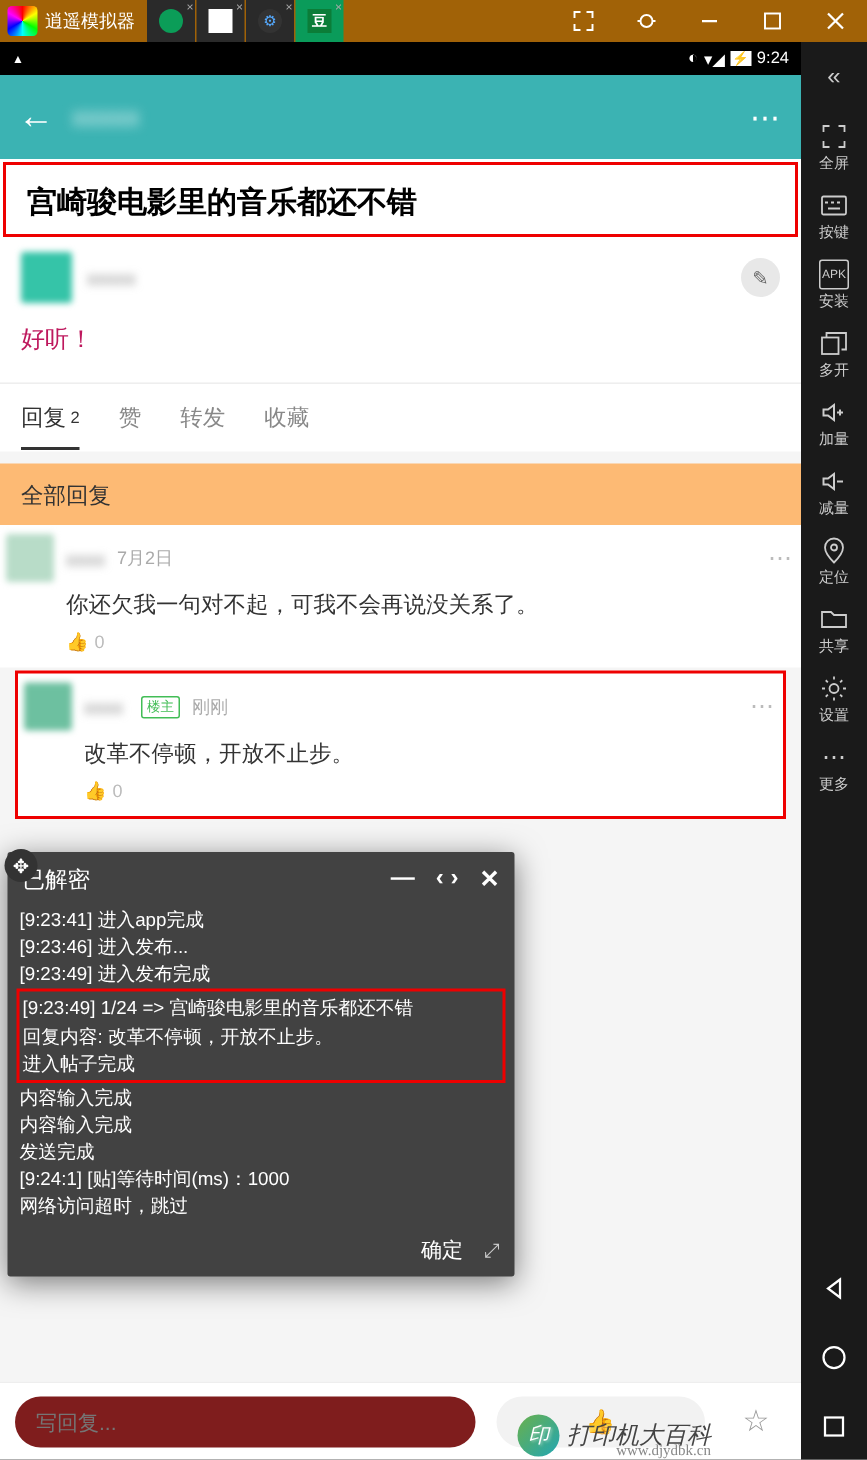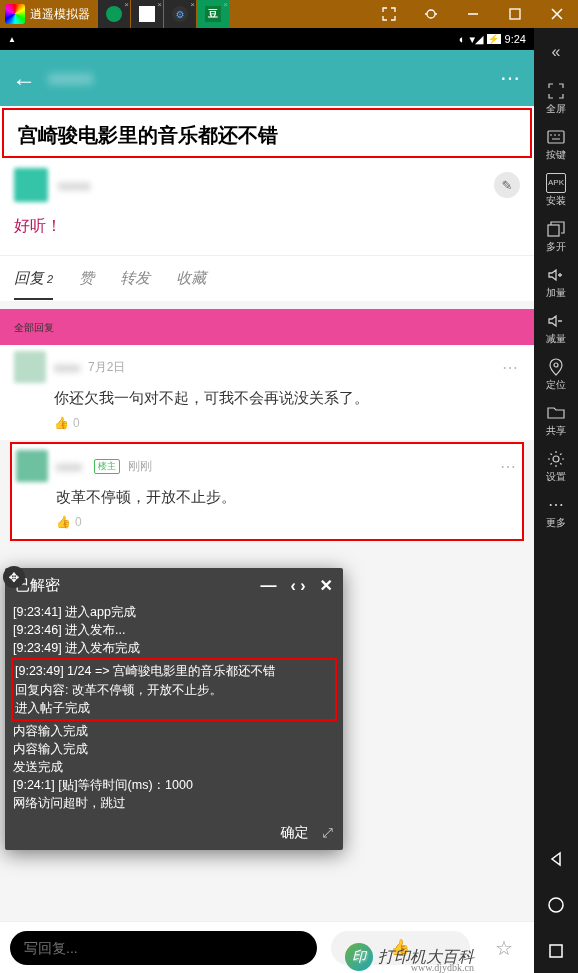--- a/index.html
+++ b/index.html
@@ -41,27 +41,27 @@
     .post-area { background: #fff; padding: 0; }
     .post-title { font-size: 20px; font-weight: bold; padding: 12px 14px 8px; border: 2px solid #e00; margin: 2px; line-height: 1.3; }
     .post-author { display: flex; align-items: center; padding: 8px 14px; }
     .avatar { width: 34px; height: 34px; background: #35c4a8; filter: blur(2px); border-radius: 2px; }
     .author-name { margin-left: 10px; font-size: 13px; color: #888; filter: blur(3px); flex: 1; }
     .edit-icon { width: 26px; height: 26px; border-radius: 50%; background: #e8e8e8; display: flex; align-items: center; justify-content: center; font-size: 13px; color: #666; }
     .post-body { padding: 6px 14px 18px; font-size: 16px; color: #be185d; }
     
     
     .tabs { background: #fff; display: flex; border-top: 1px solid #eee; padding: 0 14px; height: 46px; align-items: center; gap: 26px; font-size: 15px; color: #888; }
-    .tab { display: flex; align-items: center; gap: 2px; font-style: italic; }
+    .tab { display: flex; align-items: center; gap: 2px; }
     .tab.active { color: #333; font-weight: 500; border-bottom: 2px solid #333; padding-bottom: 10px; padding-top: 12px; }
     .tab-count { font-size: 11px; vertical-align: super; margin-left: 1px; }
     
     
-    .section-header { background: #ec4899; padding: 12px 14px 10px; font-size: 10px; color: #333; margin-top: 8px; }
-    .reply { background: #fff; padding: 6px 14px 10px; position: relative; }
+    .section-header { background: #fdba74; padding: 12px 14px 10px; font-size: 15px; color: #333; margin-top: 8px; }
+    .reply { background: #fff; padding: 6px 4px 10px; position: relative; }
     .reply-head { display: flex; align-items: center; gap: 8px; margin-bottom: 6px; }
     .reply-avatar { width: 32px; height: 32px; background: #b8dcc8; filter: blur(2px); border-radius: 2px; }
     .reply-name { font-size: 13px; color: #888; filter: blur(3px); }
     .reply-time { font-size: 12px; color: #aaa; }
     .reply-more { margin-left: auto; color: #bbb; font-size: 16px; letter-spacing: 2px; }
     .reply-body { padding-left: 40px; font-size: 15px; color: #333; margin-bottom: 8px; }
     .reply-like { padding-left: 40px; display: flex; align-items: center; gap: 4px; color: #bbb; font-size: 12px; }
     .reply-boxed { border: 2px solid #e00; margin: 2px 10px 2px 10px; padding: 6px 4px 10px; }
     .badge-op { display: inline-block; border: 1px solid #42bd56; color: #42bd56; font-size: 9px; padding: 0 3px; border-radius: 2px; margin-left: 4px; }
     
@@ -72,21 +72,21 @@
     .console-title { flex: 1; }
     .console-ctrl { display: flex; gap: 14px; align-items: center; font-size: 16px; font-weight: bold; }
     .console-body { padding: 0 8px 4px; line-height: 1.45; font-size: 12.5px; }
     .console-highlight { border: 2px solid #e00; padding: 2px 2px; margin: 1px -2px; }
     .console-foot { display: flex; justify-content: flex-end; padding: 8px 10px; align-items: center; }
     .console-ok { color: #fff; font-size: 14px; margin-right: 14px; }
     .console-resize { font-size: 13px; color: #ccc; }
     
     
     .bottom-bar { position: absolute; bottom: 0; left: 0; right: 0; height: 52px; background: #fff; border-top: 1px solid #eee; display: flex; align-items: center; padding: 0 10px; gap: 14px; }
-    .reply-input { flex: 2; height: 34px; background: #000000; border: none; border-radius: 17px; padding: 0 14px; font-size: 14px; color: #999; outline: none; }
+    .reply-input { flex: 2; height: 34px; background: #7f1d1d; border: none; border-radius: 17px; padding: 0 14px; font-size: 14px; color: #999; outline: none; }
     .bar-like { flex: 1; height: 34px; background: #f2f2f2; border-radius: 17px; display: flex; align-items: center; justify-content: center; color: #999; font-size: 16px; }
     .bar-star { width: 40px; display: flex; align-items: center; justify-content: center; color: #999; font-size: 20px; }
     
     
     .watermark { position: absolute; bottom: 2px; right: 60px; font-size: 16px; font-family: serif; font-style: italic; color: #444; text-shadow: 1px 1px 2px rgba(255,255,255,0.5); display: flex; align-items: center; gap: 5px; }
     .wm-icon { width: 28px; height: 28px; background: linear-gradient(135deg, #6ab04c, #22a6b3); border-radius: 50%; display: flex; align-items: center; justify-content: center; color: #fff; font-size: 14px; }
     .wm-url { position: absolute; bottom: 0; right: 60px; font-size: 10px; color: #888; font-family: Liberation Serif, serif; }
 
     svg { display: block; }
   </style>

